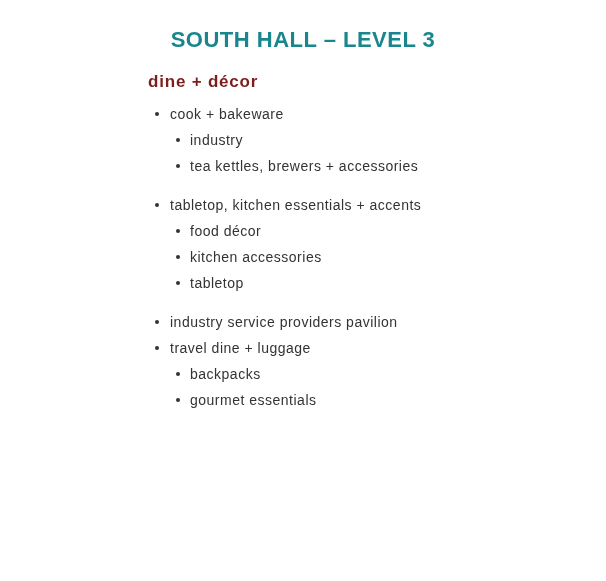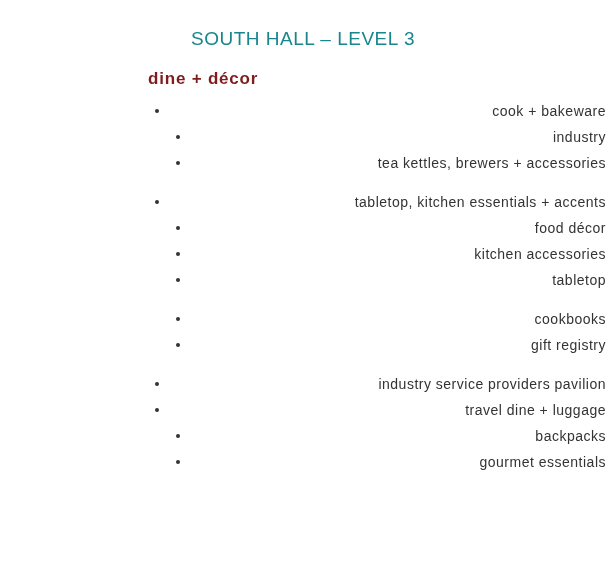--- a/index.html
+++ b/index.html
@@ -16,22 +16,22 @@
     position: relative;
     width: 606px;
     height: 581px;
     background: var(--bg-color);
     overflow: hidden;
     padding-top: 29px;
   }
   .page-title {
     text-align: center;
     color: var(--title-color);
-    font-size: 19px;
-    font-weight: 400;
+    font-size: 22px;
+    font-weight: 700;
     letter-spacing: 0.5px;
     line-height: 1;
     white-space: nowrap;
   }
   .content {
     margin-left: 148px;
     color: var(--text-color);
   }
   .section-heading {
     margin-top: 21px;
@@ -39,21 +39,20 @@
     font-weight: 700;
     letter-spacing: 0.8px;
     color: #7f1d1d;
   }
   ul.cats {
     list-style: none;
     margin-top: 9px;
   }
   ul.cats > li.cat {
     position: relative;
-    text-align: right;
   }
   .cat-line, .sub-line {
     display: block;
     line-height: 26px;
     font-size: 14px;
     letter-spacing: 0.5px;
     position: relative;
   }
   .cat-line {
     padding-left: 22px;
@@ -118,28 +117,20 @@
             </li>
             <li>
               <span class="sub-line">kitchen accessories</span>
             </li>
             <li>
               <span class="sub-line">tabletop</span>
             </li>
           </ul>
         </li>
         <li class="cat">
-          <ul class="sub">
-            <li>
-              <span class="sub-line">cookbooks</span>
-            </li>
-            <li>
-              <span class="sub-line">gift registry</span>
-            </li>
-          </ul>
         </li>
         <li class="cat">
           <span class="cat-line">industry service providers pavilion</span>
         </li>
         <li class="cat">
           <span class="cat-line">travel dine + luggage</span>
           <ul class="sub">
             <li>
               <span class="sub-line">backpacks</span>
             </li>

